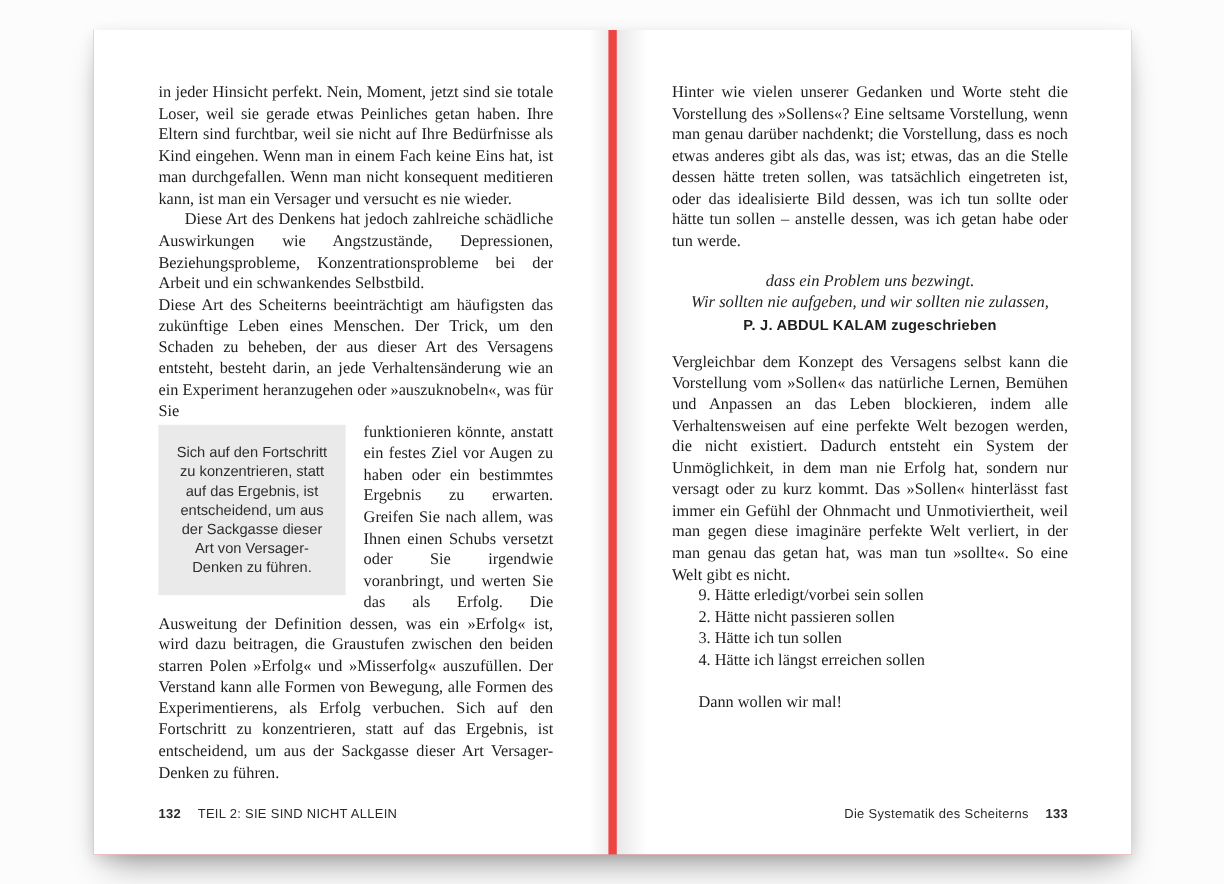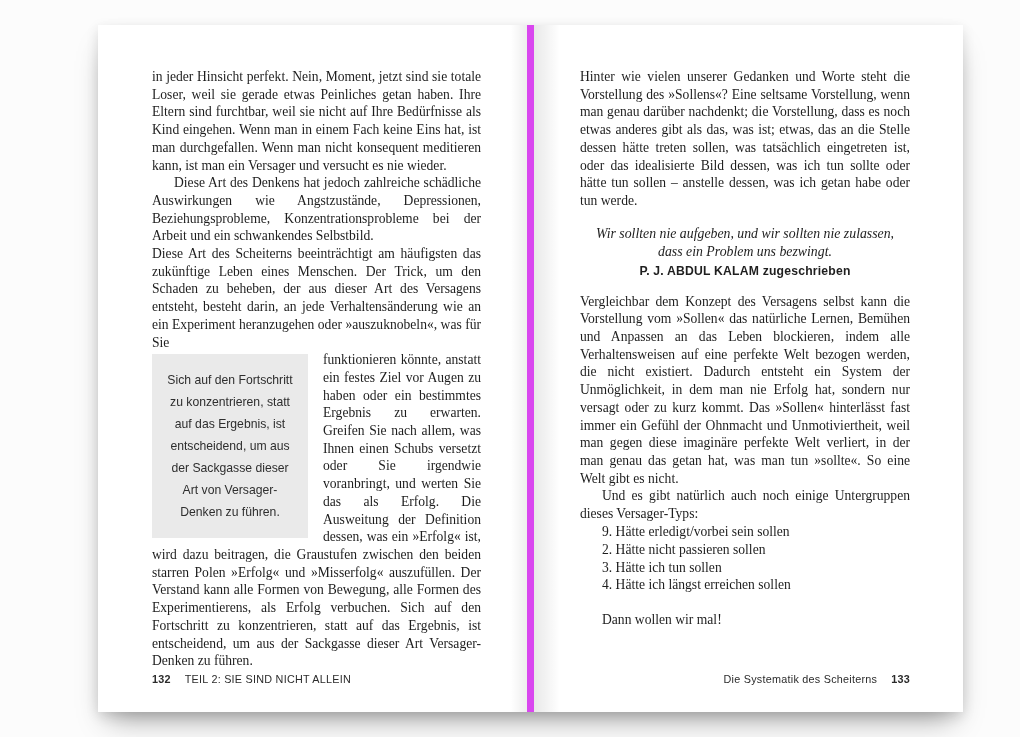--- a/index.html
+++ b/index.html
@@ -7,23 +7,22 @@
     width: 1020px; height: 737px;
     background: #fcfcfc;
     position: relative;
     overflow: hidden;
     font-family: "Liberation Serif", serif;
   }
   .spread {
     position: absolute; left: 78px; top: 25px;
     width: 865px; height: 687px;
     display: flex;
-    background: #d946ef;
+    background: #ef4444;
     box-shadow: 0 16px 28px -10px rgba(0,0,0,0.38), 0 4px 12px rgba(0,0,0,0.12);
-    margin-left: 20px;
   }
   .page {
     position: relative;
     background: #ffffff;
     width: 429px; height: 687px;
     box-sizing: border-box;
     flex: 0 0 auto;
   }
   .page-left { padding: 43px 46px 0 54px; margin-right: 7px; }
   .page-right { padding: 43px 53px 0 46px; }
@@ -60,21 +59,21 @@
   .section-heading span { display: block; }
   .wrapzone { overflow: visible; }
   .pullquote {
     float: left;
     width: 134px;
     margin: 3px 15px 5px 0;
     padding: 15px 11px;
     background: #eaeaea;
     font-family: "Liberation Sans", sans-serif;
     font-size: 12.2px;
-    line-height: 22px;
+    line-height: 16px;
     color: #2e2e2e;
     text-align: center;
   }
   .chapter-title {
     margin: 8px 0 17px 0;
     font-family: "Liberation Sans", sans-serif;
     font-weight: normal;
     font-size: 16px;
     letter-spacing: 0.4px;
     color: #1a1a1a;
@@ -135,26 +134,25 @@
       <p class="body">funktionieren könnte, anstatt ein festes Ziel vor Augen zu haben oder ein bestimmtes Ergebnis zu erwarten. Greifen Sie nach allem, was Ihnen einen Schubs versetzt oder Sie irgendwie voranbringt, und werten Sie das als Erfolg. Die Ausweitung der Definition dessen, was ein »Erfolg« ist, wird dazu beitragen, die Graustufen zwischen den beiden starren Polen »Erfolg« und »Misserfolg« auszufüllen. Der Verstand kann alle Formen von Bewegung, alle Formen des Experimentierens, als Erfolg verbuchen. Sich auf den Fortschritt zu konzentrieren, statt auf das Ergebnis, ist entscheidend, um aus der Sackgasse dieser Art Versager-Denken zu führen.</p>
     </div>
     <div class="footer footer-left">
       <span class="pagenum">132</span><span>TEIL 2: SIE SIND NICHT ALLEIN</span>
     </div>
   </div>
 
   <div class="page page-right">
     <p class="body">Hinter wie vielen unserer Gedanken und Worte steht die Vorstellung des »Sollens«? Eine seltsame Vorstellung, wenn man genau darüber nachdenkt; die Vorstellung, dass es noch etwas anderes gibt als das, was ist; etwas, das an die Stelle dessen hätte treten sollen, was tatsächlich eingetreten ist, oder das idealisierte Bild dessen, was ich tun sollte oder hätte tun sollen – anstelle dessen, was ich getan habe oder tun werde.</p>
     <div class="quote-block">
+      <span class="quote-line">dass ein Problem uns bezwingt.</span>
       <span class="quote-line">Wir sollten nie aufgeben, und wir sollten nie zulassen,</span>
-      <span class="quote-line">dass ein Problem uns bezwingt.</span>
       <span class="attribution">P. J. ABDUL KALAM zugeschrieben</span>
     </div>
     <p class="body">Vergleichbar dem Konzept des Versagens selbst kann die Vorstellung vom »Sollen« das natürliche Lernen, Bemühen und Anpassen an das Leben blockieren, indem alle Verhaltensweisen auf eine perfekte Welt bezogen werden, die nicht existiert. Dadurch entsteht ein System der Unmöglichkeit, in dem man nie Erfolg hat, sondern nur versagt oder zu kurz kommt. Das »Sollen« hinterlässt fast immer ein Gefühl der Ohnmacht und Unmotiviertheit, weil man gegen diese imaginäre perfekte Welt verliert, in der man genau das getan hat, was man tun »sollte«. So eine Welt gibt es nicht.</p>
-    <p class="body indent">Und es gibt natürlich auch noch einige Untergruppen dieses Versager-Typs:</p>
     <div class="numbered-list">
       <div class="list-item">9. Hätte erledigt/vorbei sein sollen</div>
       <div class="list-item">2. Hätte nicht passieren sollen</div>
       <div class="list-item">3. Hätte ich tun sollen</div>
       <div class="list-item">4. Hätte ich längst erreichen sollen</div>
     </div>
     <p class="body closing">Dann wollen wir mal!</p>
     <div class="footer footer-right">
       <span>Die Systematik des Scheiterns</span><span class="pagenum">133</span>
     </div>

